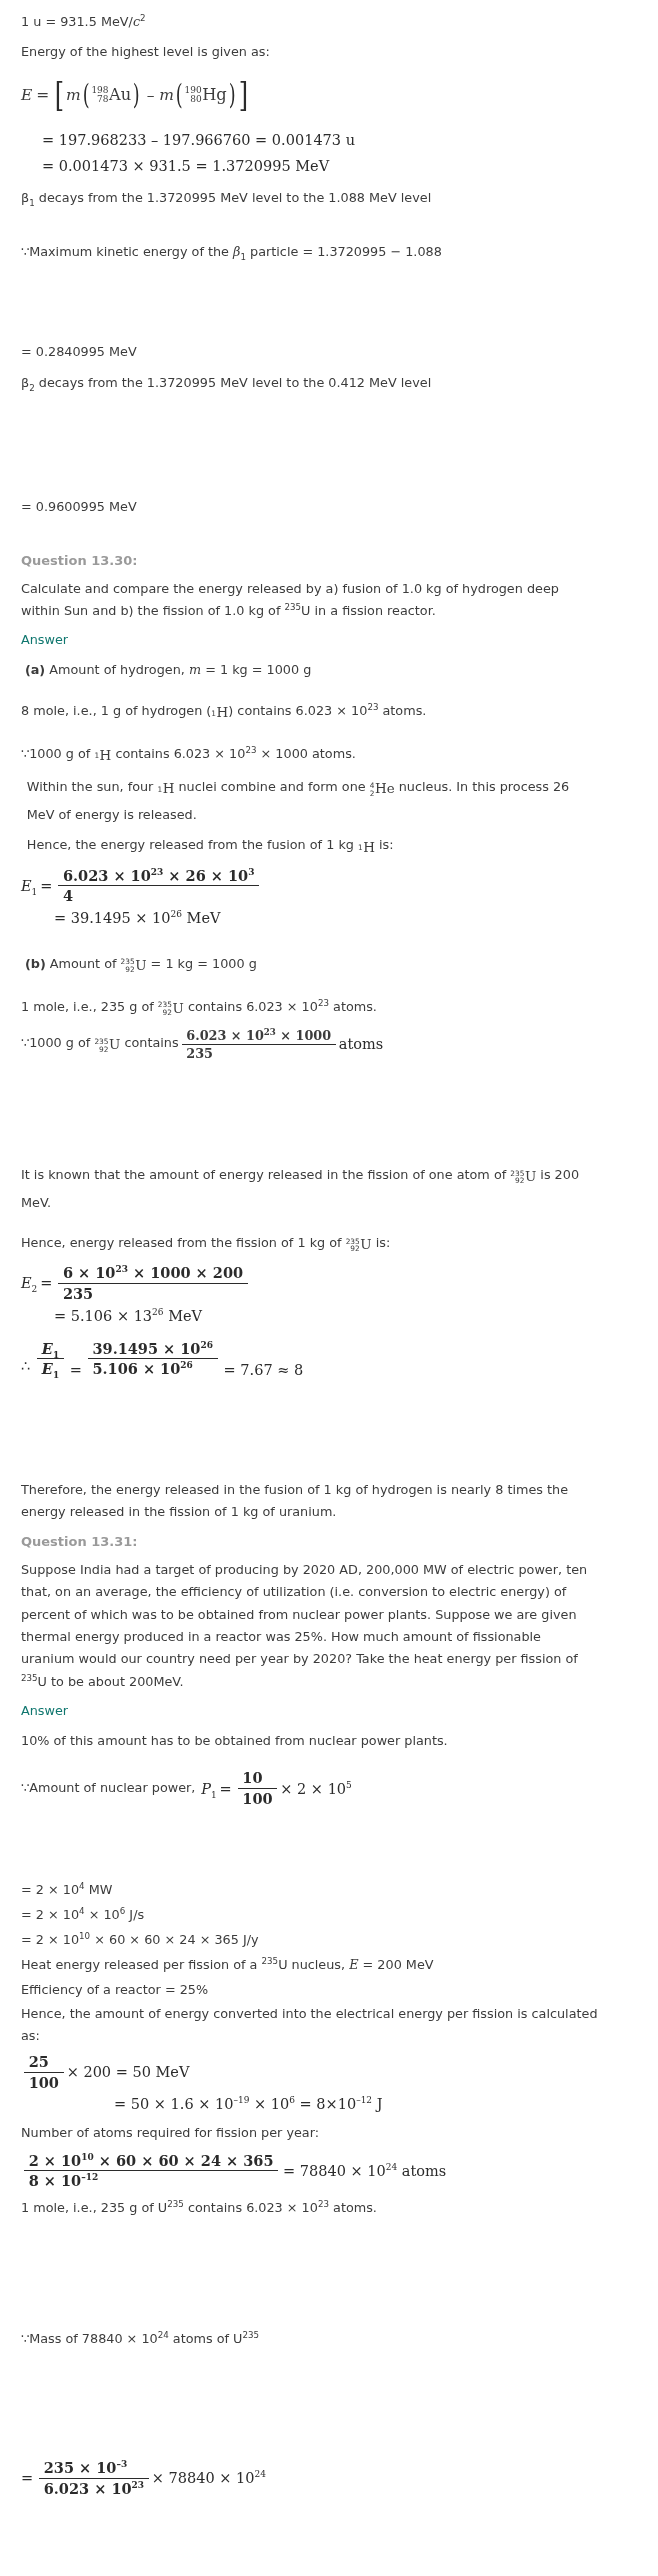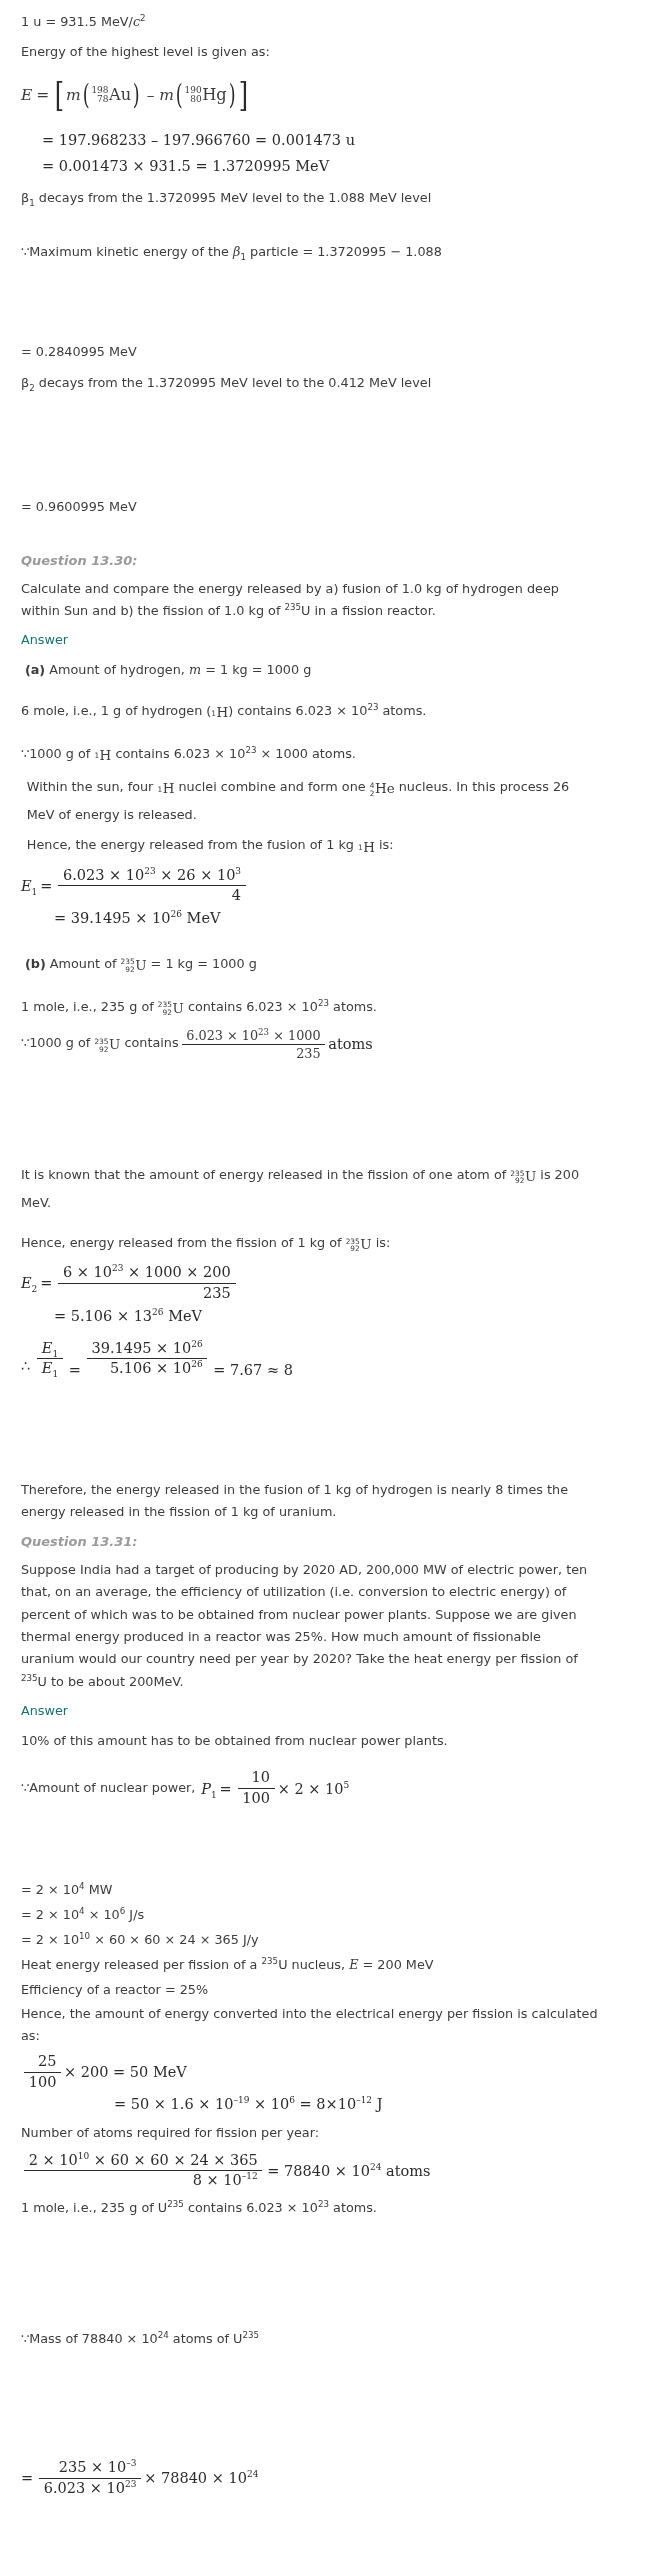--- a/index.html
+++ b/index.html
@@ -35,21 +35,20 @@
   .gap-xxl { height: 101px; }
 
   
   .qhead {
     font-family: "DejaVu Sans", sans-serif;
     font-size: 13px;
     font-weight: bold;
     color: #9a9a9a;
     margin: 0 0 5.8px 0;
     line-height: 1.8;
-    font-style: italic;
   }
   .answer-label {
     font-family: "DejaVu Sans", sans-serif;
     font-size: 12.8px;
     color: #0f766e;
     line-height: 1.9;
   }
 
   
   .math {
@@ -86,24 +85,25 @@
     vertical-align: middle;
     font-family: "DejaVu Serif", serif;
     font-size: 1.05em;
   }
   .nuc-serif { font-family: "DejaVu Serif", serif; }
 
   
   .frac {
     display: inline-block;
     vertical-align: middle;
-    text-align: right;
+    text-align: left;
     font-family: "DejaVu Serif", serif;
     line-height: 1.22;
     margin: 0 2.9px;
+    font-weight: bold;
   }
   .frac .num {
     display: block;
     padding: 0 4.8px 1px 4.8px;
     border-bottom: 1.3px solid #2b2b2b;
     white-space: nowrap;
   }
   .frac .den {
     display: block;
     padding: 1px 4.8px 0 4.8px;
@@ -234,21 +234,21 @@
 
   <div class="answer-label block">Answer</div>
 
   <div class="txt block" style="padding-left:3.9px;">
     <b>(a)</b><span> Amount of hydrogen, </span><span class="mi">m</span><span> = 1 kg = 1000 g</span>
   </div>
 
   <div class="gap-sm"></div>
 
   <div class="txt block">
-    <span>6 mole, i.e., 1 g of hydrogen (</span><span class="nuc"><span class="pre"><span>1</span></span><span class="sym">H</span></span><span>) contains 6.023 × 10</span><sup>23</sup><span> atoms.</span>
+    <span>8 mole, i.e., 1 g of hydrogen (</span><span class="nuc"><span class="pre"><span>1</span></span><span class="sym">H</span></span><span>) contains 6.023 × 10</span><sup>23</sup><span> atoms.</span>
   </div>
 
   <div class="gap-sm"></div>
 
   <div class="txt block">
     <span class="therefore">∵</span><span>1000 g of </span><span class="nuc"><span class="pre"><span>1</span></span><span class="sym">H</span></span><span> contains 6.023 × 10</span><sup>23</sup><span> × 1000 atoms.</span>
   </div>
 
   <div class="txt" style="padding-left:5.8px;">
     <span>Within the sun, four </span><span class="nuc"><span class="pre"><span>1</span></span><span class="sym">H</span></span><span> nuclei combine and form one </span><span class="nuc"><span class="pre"><span>4</span><span>2</span></span><span class="sym">He</span></span><span> nucleus. In this process 26</span>

